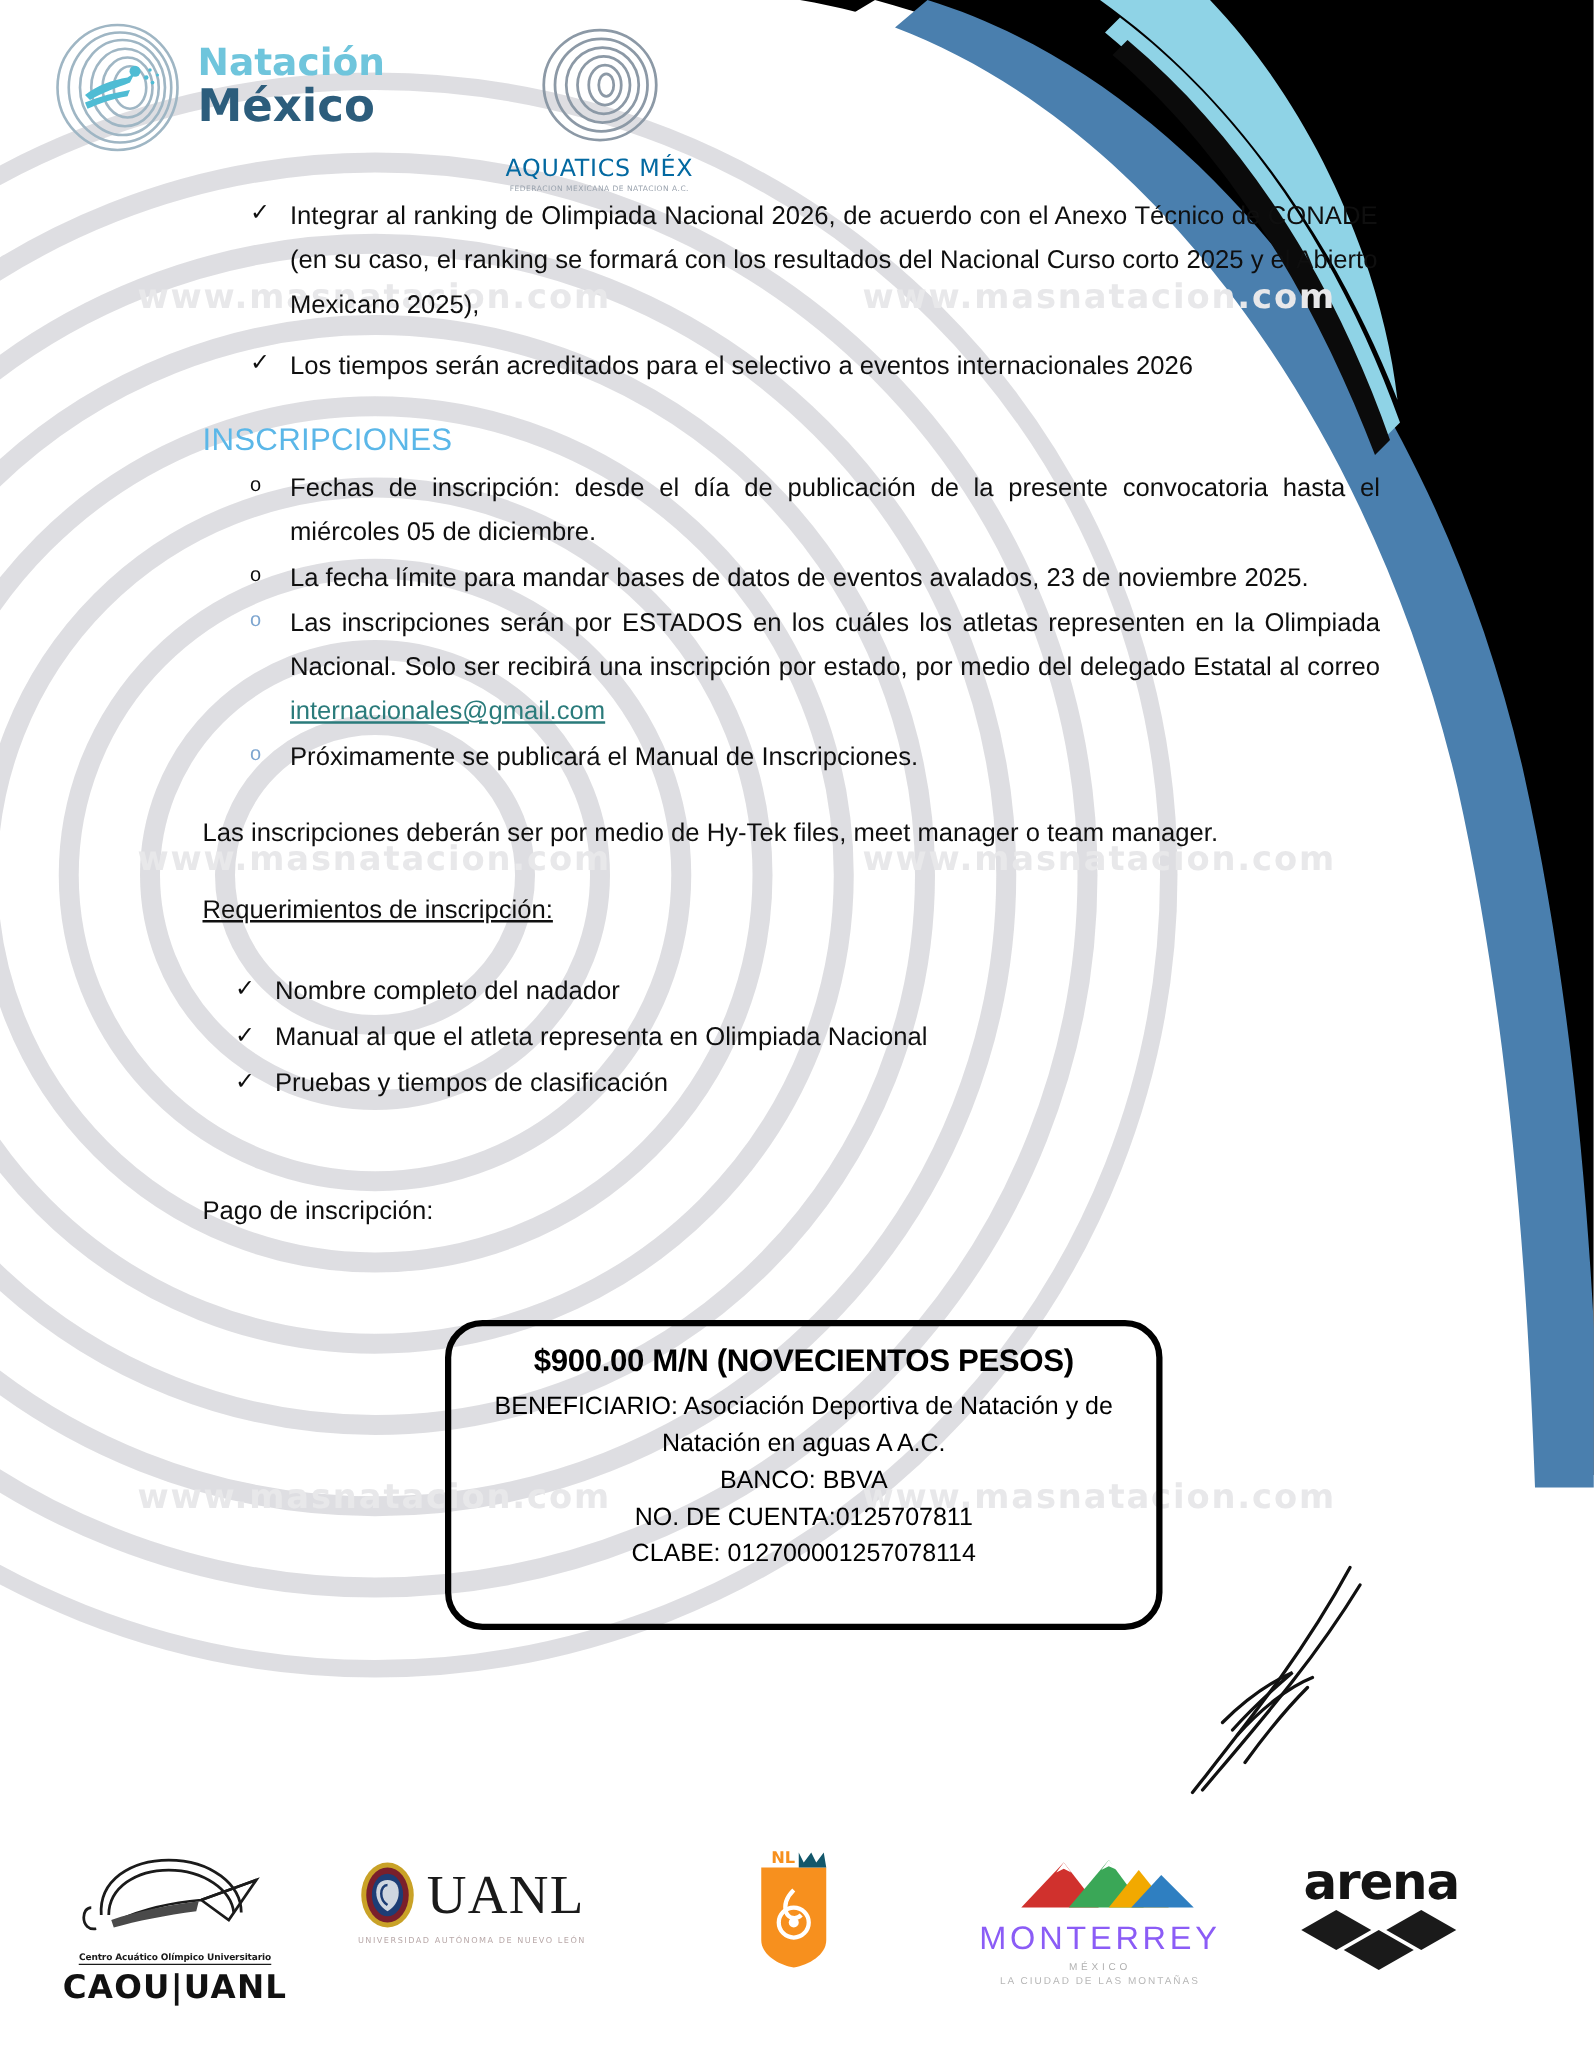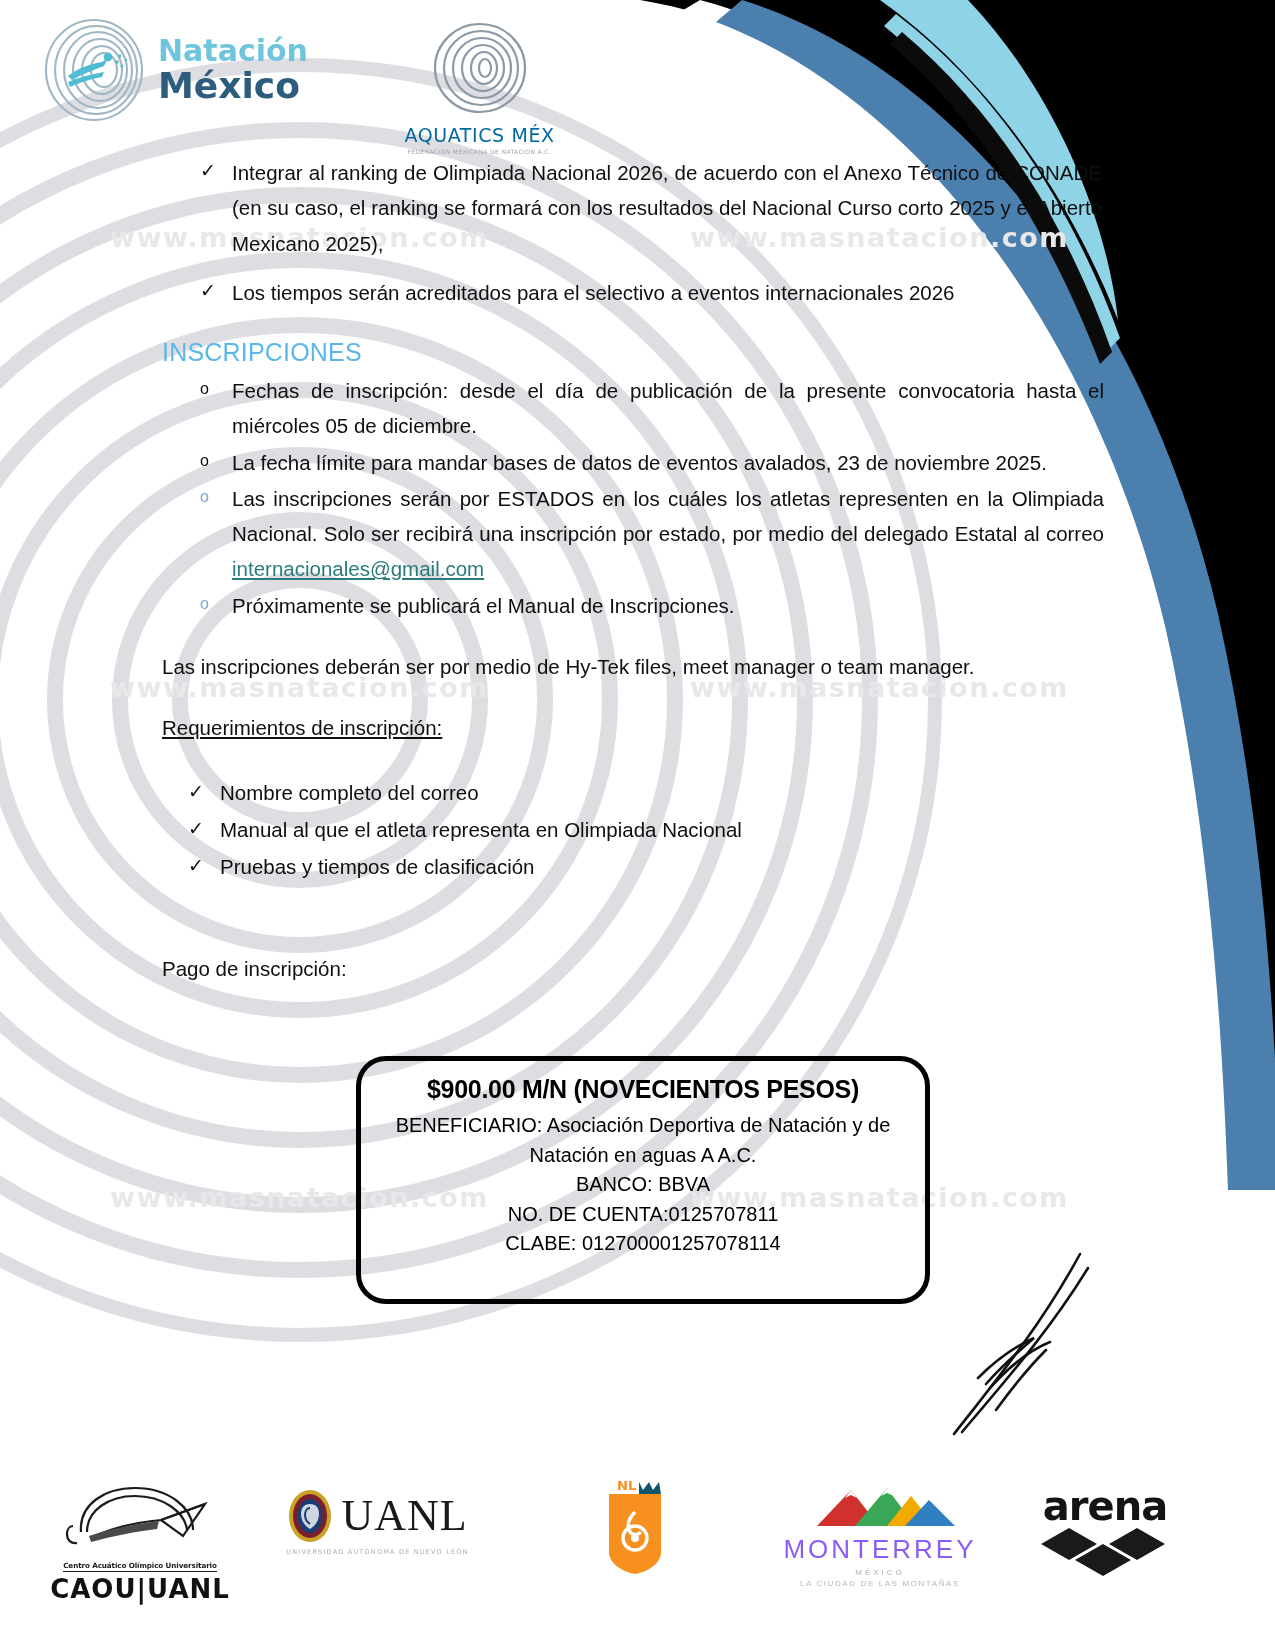--- a/index.html
+++ b/index.html
@@ -249,21 +249,21 @@
 
   <p class="para gap">Las inscripciones deberán ser por medio de Hy-Tek files, meet manager o team manager.</p>
 
   <p class="para gap">
     <span class="underline">Requerimientos de inscripción:</span>
   </p>
 
   <div class="block-req">
     <p class="li">
       <span class="mk">✓</span>
-      <span>Nombre completo del correo</span>
+      <span>Nombre completo del nadador</span>
     </p>
     <p class="li">
       <span class="mk">✓</span>
       <span>Manual al que el atleta representa en Olimpiada Nacional</span>
     </p>
     <p class="li">
       <span class="mk">✓</span>
       <span>Pruebas y tiempos de clasificación</span>
     </p>
   </div>

